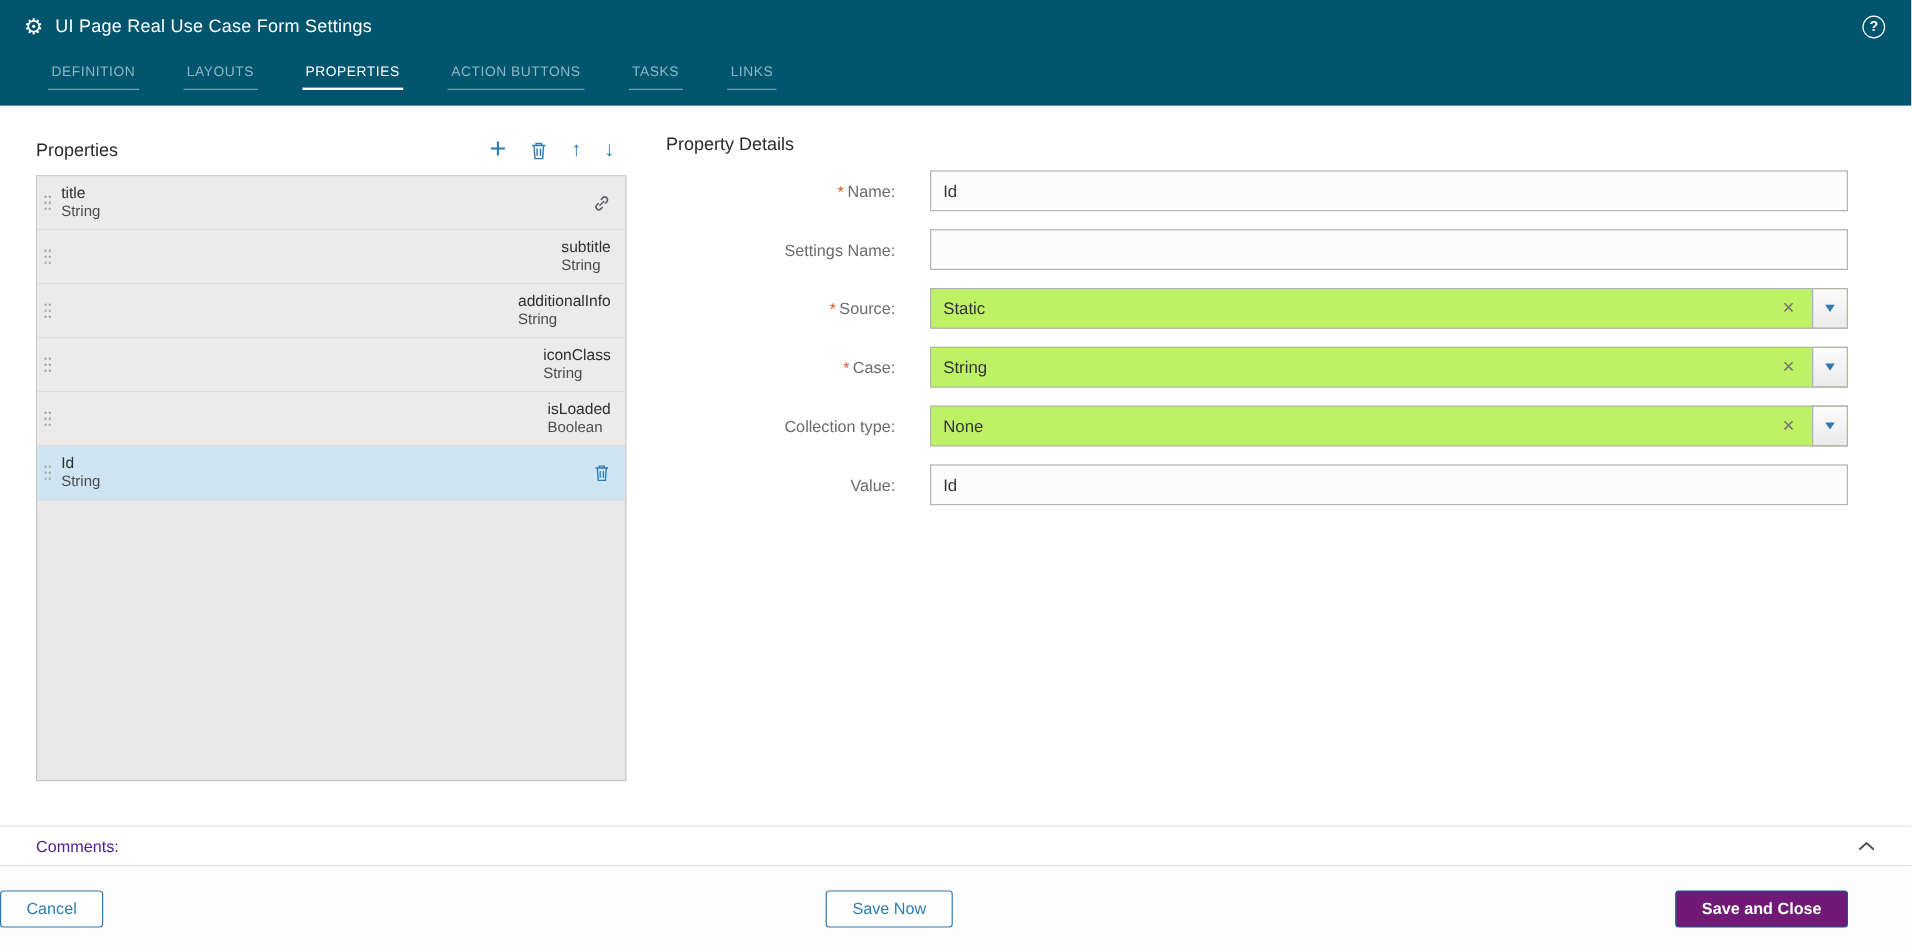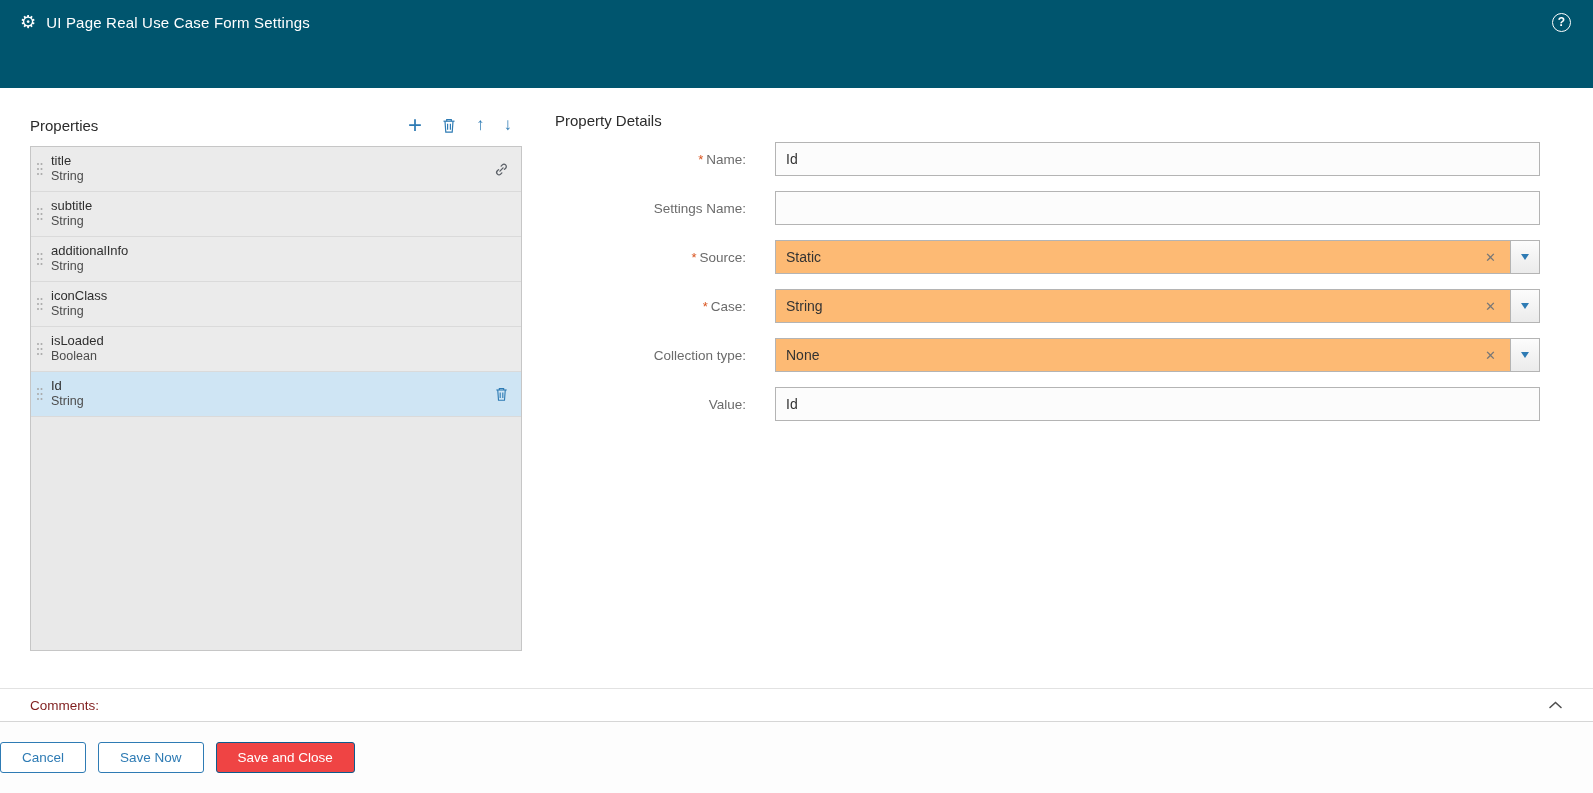--- a/index.html
+++ b/index.html
@@ -24,72 +24,80 @@
 
   
   .left { width:492px; flex:none; }
   .left-head { display:flex; align-items:center; height:26px; }
   .toolbar { margin-left:auto; display:flex; align-items:center; gap:19px; padding-right:10px; color:#2e7bb4; }
   .tool { cursor:pointer; color:#2e7bb4; display:flex; align-items:center; justify-content:center; }
   .tool.add { font-size:24px; font-weight:300; line-height:18px; }
   .tool.arrow { font-size:17px; }
   .plist { margin-top:8px; height:505px; border:1px solid #c6c6c6; background:#e9e9e9; }
   .item { height:45px; border-bottom:1px solid #dadada; background:#ebebeb; display:flex; align-items:center;
-          padding:0 12px 0 5px; cursor:pointer; }
+          padding:0 12px 0 5px; cursor:pointer;justify-content:space-between; }
   .item.selected { background:#cfe5f4; }
   .drag { margin-right:8px; display:flex; flex:none; }
   .itexts { display:flex; flex-direction:column; line-height:1.22; }
   .inm { font-size:13px; color:#2f2f2f; }
   .itp { font-size:12.5px; color:#4c4c4c; }
   .row-ico { margin-left:auto; display:flex; cursor:pointer; }
   .link-ico { color:#5a5f66; }
   .trash-blue { color:#2e7bb4; }
 
   
   .right { flex:1; padding-left:33px; }
   .form { margin-top:13px; }
   .frow { display:flex; align-items:center; margin-bottom:15px;gap:20px; }
   .flabel { width:200px; flex:none; text-align:right; padding-right:9px; font-size:13.5px; color:#6b6b6b; }
   .req { color:#d9531e; margin-right:3px; font-size:13px; }
   .fctrl { flex:1; position:relative; }
   input.text { width:100%; height:34px; border:1px solid #b4b4b4; background:#fcfcfc; padding:0 10px;
                font-size:14px; color:#333; font-family:inherit; outline:none; }
-  .dd input.text { padding-right:72px; background:#fdba74; }
+  .dd input.text { padding-right:72px; background:#bef264; }
   .clear-x { position:absolute; right:40px; top:0; height:34px; display:flex; align-items:center;
              color:#777; font-size:13px; cursor:pointer; padding:0 4px; }
   .dd-btn { position:absolute; right:0; top:0; width:30px; height:34px; border:1px solid #b4b4b4;
             background:linear-gradient(#fcfcfc,#ebebeb); display:flex; align-items:center; justify-content:center; cursor:pointer; }
   .caret { width:0; height:0; border-left:4.5px solid transparent; border-right:4.5px solid transparent;
            border-top:6px solid #2e7bb4; }
   .toggle { width:35px; height:18px; border:1px solid #2e7bb4; border-radius:10px; background:#fff;
             position:relative; cursor:pointer; }
   .knob { position:absolute; left:2px; top:2px; width:12px; height:12px; border-radius:50%; background:#1d6fad; }
 
   
   .comments { height:34px; border-top:1px solid #e2e2e2; border-bottom:1px solid #d6d6d6;
-              display:flex; align-items:center; padding:0 30px; color:#7f1d1d; font-size:13.5px; }
+              display:flex; align-items:center; padding:0 30px; color:#4c1d95; font-size:13.5px; }
   .chev { margin-left:auto; cursor:pointer; display:flex; color:#4f4f4f; }
 
   
-  .footer { height:71px; display:flex; align-items:center; justify-content:flex-start; gap:12px; padding-right:53px; background:#fdfdfd; }
+  .footer { height:71px; display:flex; align-items:center; justify-content:space-between; gap:12px; padding-right:53px; background:#fdfdfd; }
   .btn { height:31px; padding:0 21px; border-radius:3px; font-size:13.5px; font-family:inherit;
          border:1px solid #2e7bb4; background:#fff; color:#2e7bb4; cursor:pointer; }
-  .btn.primary { background:#ef4444; border-color:#0b5c8e; color:#fff; }
+  .btn.primary { background:#701a75; border-color:#0b5c8e; color:#fff;font-weight:bold; }
 </style>
 </head>
 <body>
 
 <div class="app">
 
   <header class="topbar">
     <div class="title-row">
       <span class="gear">⚙</span>
       <span class="app-title">UI Page Real Use Case Form Settings</span>
       <span class="help">?</span>
     </div>
+    <nav class="tabs">
+      <span class="tab">DEFINITION</span>
+      <span class="tab">LAYOUTS</span>
+      <span class="tab active">PROPERTIES</span>
+      <span class="tab">ACTION BUTTONS</span>
+      <span class="tab">TASKS</span>
+      <span class="tab">LINKS</span>
+    </nav>
   </header>
 
   <main class="main">
 
     <section class="left">
       <div class="left-head">
         <h2 class="section-title">Properties</h2>
         <div class="toolbar">
           <span class="tool add">+</span>
           <span class="tool">

